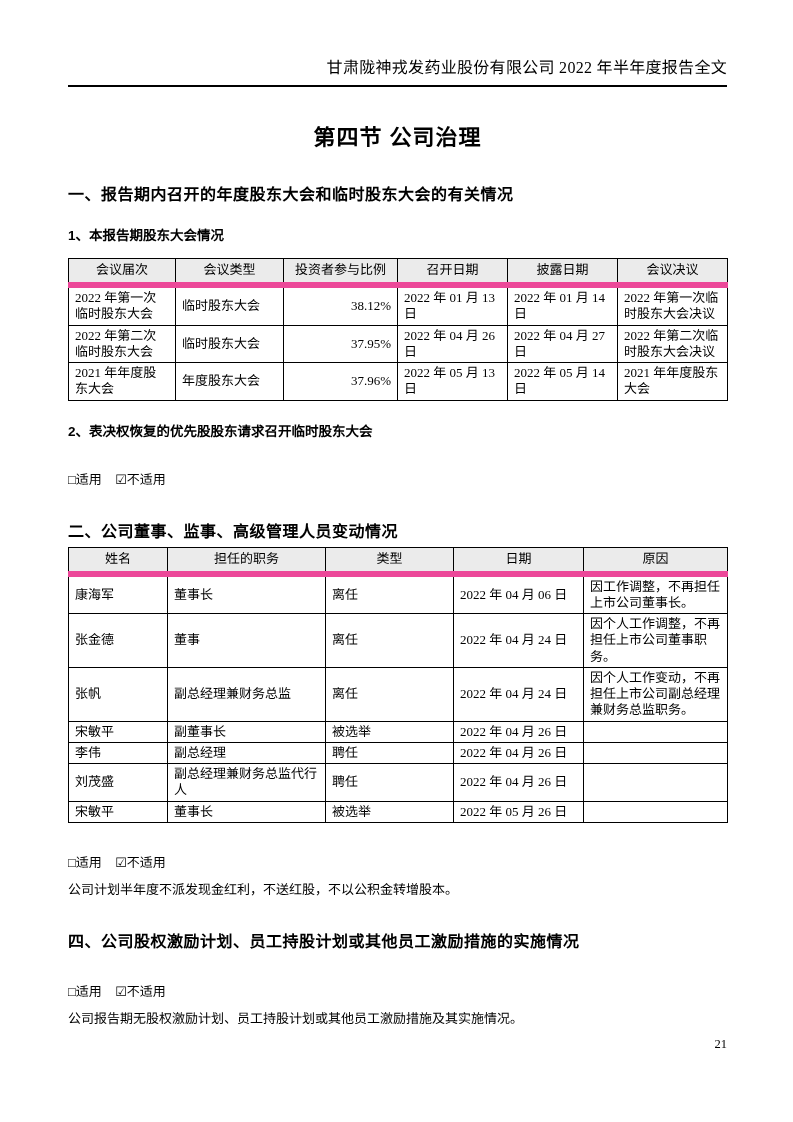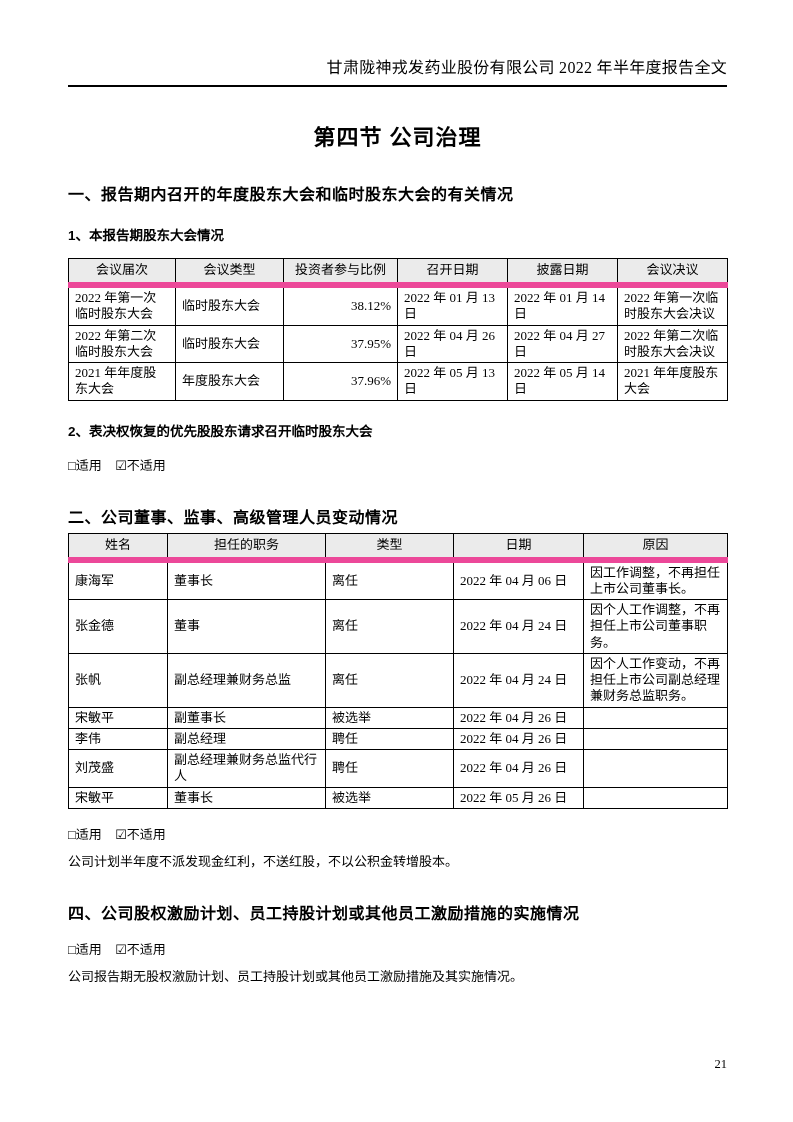--- a/index.html
+++ b/index.html
@@ -39,21 +39,21 @@
     font-size:16px;
     letter-spacing:.5px;
   }
   .sub-heading {
     margin:19px 0 0 0;
     font-family:"Liberation Sans","DejaVu Sans",sans-serif;
     font-weight:bold;
     font-size:13.5px;
   }
 
-  .applicability { margin:15px 0 0 0; font-size:13px; }
+  .applicability { margin:29px 0 0 0; font-size:13px; }
   .applicability .opt { margin-right:10px; }
   .note { margin:8px 0 0 0; font-size:13px; }
 
   table.doc-table {
     border-collapse:collapse;
     table-layout:fixed;
     width:659px;
     font-size:13px;
     line-height:1.25;
     margin-top:14px;
@@ -72,21 +72,21 @@
     border-bottom:6px solid #ec4899;
     height:19px;
   }
   table.doc-table td { text-align:left; }
   table.meetings td.num { text-align:right; }
   table.personnel { margin-top:5px;border-radius:31px; }
   table.personnel td.reason { padding:2px 6px; }
 
   .page-number {
     position:absolute;
-    right:66px; bottom:50px;
+    right:66px; bottom:70px;
     font-size:12.5px;
   }
 </style>
 </head>
 <body>
 
 <div class="page">
   <div class="content">
 
     <div class="running-header">

